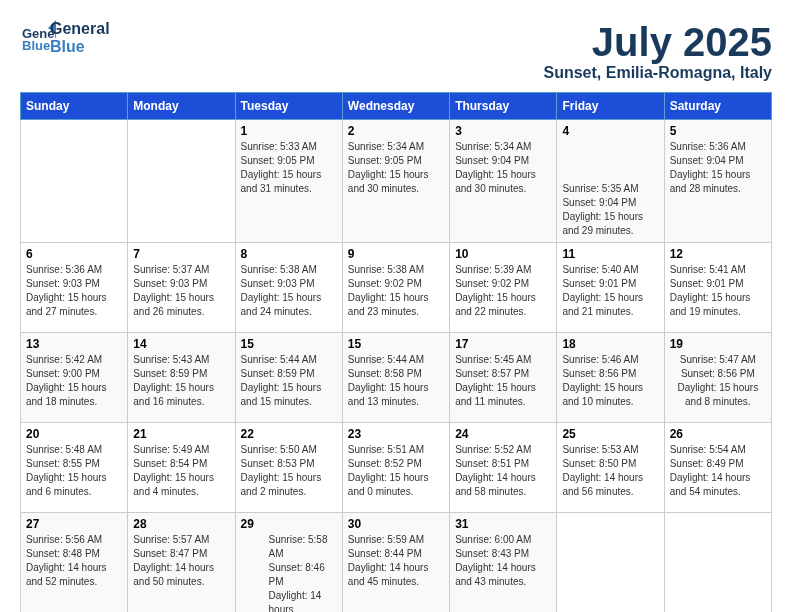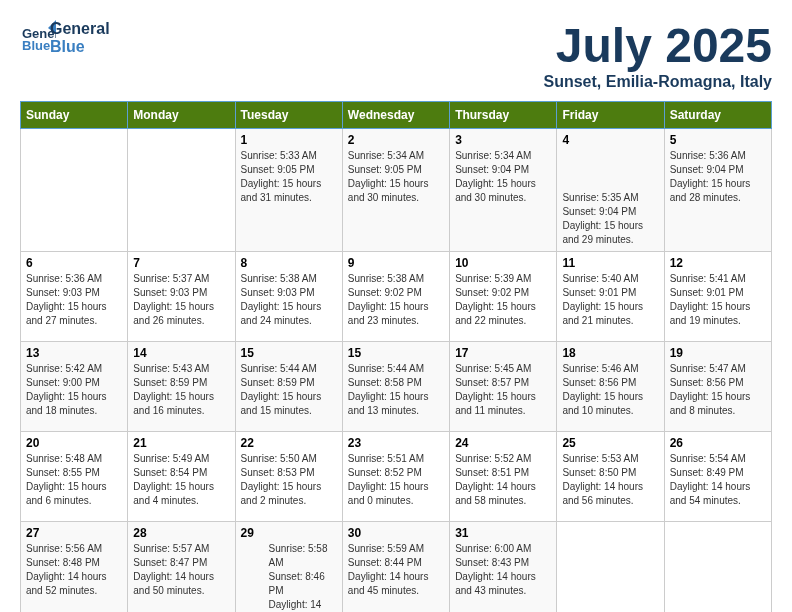--- a/index.html
+++ b/index.html
@@ -13,37 +13,37 @@
     .header {
       display: flex;
       justify-content: space-between;
       align-items: flex-start;
       margin-bottom: 10px;
     }
     .title-block {
       text-align: right;
     }
     .month-title {
-      font-size: 48px;
+      font-size: 40px;
       font-weight: bold;
       color: #1a3a5c;
       line-height: 1.1;
     }
     .location-title {
       font-size: 16px;
       color: #1a3a5c;
       font-weight: bold;
     }
     table {
       width: 100%;
       border-collapse: collapse;
       font-size: 11px;
     }
     thead tr th {
-      background: #4d7c0f;
+      background: #1d4ed8;
       color: #fff;
       text-align: left;
       padding: 6px 5px;
       font-size: 12px;
       font-weight: bold;
       border: 1px solid #5a9fd4;
     }
     tbody tr td {
       border: 1px solid #ccc;
       vertical-align: top;
@@ -242,21 +242,21 @@
         </td>
         <td>
           <span class="day-num">18</span>
           <div class="day-detail" style="white-space: pre-line;">Sunrise: 5:46 AM
 Sunset: 8:56 PM
 Daylight: 15 hours
 and 10 minutes.</div>
         </td>
         <td>
           <span class="day-num">19</span>
-          <div class="day-detail" style="white-space: pre-line;">Sunrise: 5:47 AM
+          <div class="day-detail" style="white-space: pre-line; text-align: center;">Sunrise: 5:47 AM
 Sunset: 8:56 PM
 Daylight: 15 hours
 and 8 minutes.</div>
         </td>
       </tr>
       <tr>
         <td>
           <span class="day-num">20</span>
           <div class="day-detail" style="white-space: pre-line;">Sunrise: 5:48 AM
 Sunset: 8:55 PM

